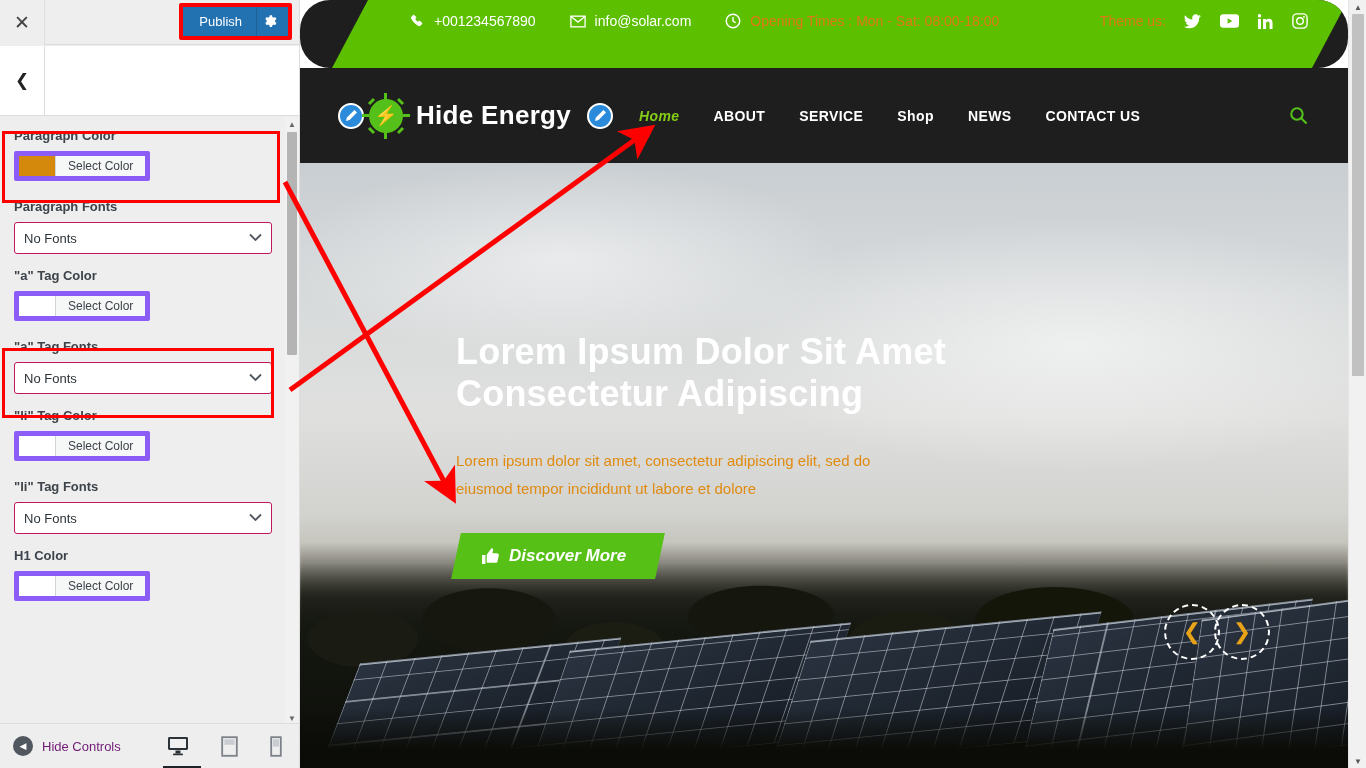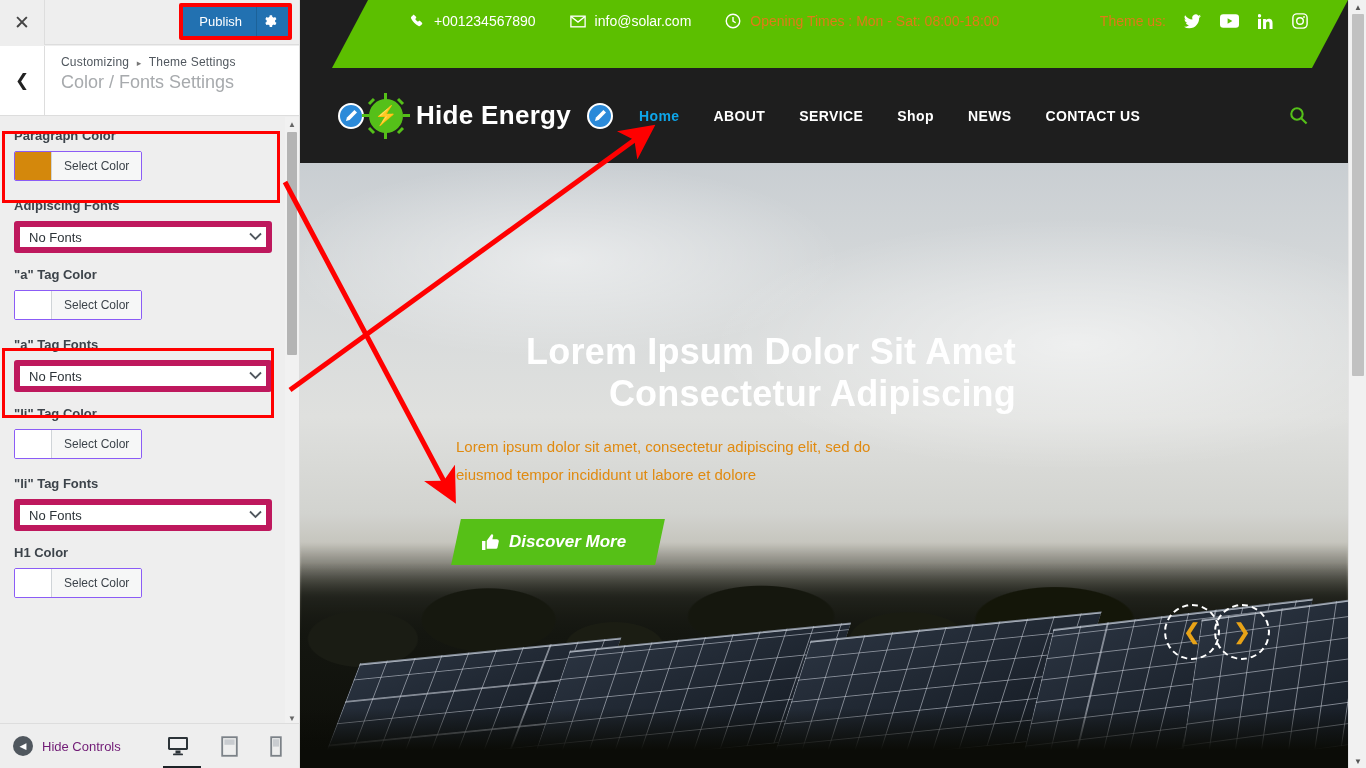--- a/index.html
+++ b/index.html
@@ -94,36 +94,36 @@
     position: absolute; left: 2px; top: 15px;
     width: 10px; height: 223px;
     background: #b4b4b4; border-radius: 1px;
   }
 
   .ctl { padding: 0 14px; margin-top: 14px; position: relative; }
   .ctl:first-child { margin-top: 11px; }
   .ctl-label { font-size: 13px; color: #3c434a; font-weight: 600; margin-bottom: 8px; }
   .picker {
     display: inline-flex; align-items: stretch;
-    border: 1px solid #8b5cf6; background: #f6f7f7;
+    border: 5px solid #8b5cf6; background: #f6f7f7;
     height: 30px; border-radius: 2px; overflow: hidden;
     cursor: pointer;
   }
   .picker .swatch { width: 36px; height: 28px; }
   .picker .pick-lbl {
     display: flex; align-items: center;
     padding: 0 12px; font-size: 12px; color: #3c434a;
     border-left: 1px solid #cfd4d8; background: #f6f7f7;
   }
   .sel-wrap { position: relative; }
   select.cz-select {
     -webkit-appearance: none; appearance: none;
     width: 258px; height: 32px;
     padding: 0 28px 0 9px;
-    border: 6px solid #be185d; border-radius: 3px;
+    border: 1px solid #be185d; border-radius: 3px;
     background: #fff; color: #2c3338; font-size: 13px;
     font-family: "Liberation Sans", sans-serif;
     cursor: pointer;
   }
   .sel-wrap .chev {
     position: absolute; right: 10px; top: 9px;
     pointer-events: none; color: #555; font-size: 12px;
   }
   input.cz-text {
     width: 258px; height: 32px;
@@ -165,20 +165,21 @@
     width: 1066px; height: 768px;
     background: #fff; overflow: hidden;
   }
   .site { position: absolute; left: 0; top: 0; width: 1048px; height: 768px; overflow: hidden; }
 
   
   .topbar {
     position: relative; height: 68px;
     background: #1e1e1e;
     overflow: hidden;
+    border-radius: 30px;
   }
   .topbar-green {
     position: absolute; left: 0; top: 0; width: 100%; height: 68px;
     background: #5cbf00;
     clip-path: polygon(68px 0, 100% 0, 100% 0, calc(100% - 36px) 100%, 32px 100%, 0 68px, 0 0);
     -webkit-clip-path: polygon(68px 0, 100% 0, calc(100% - 36px) 100%, 32px 100%);
   }
   .topbar-inner {
     position: absolute; left: 0; top: 0; width: 100%; height: 68px;
     display: flex; align-items: flex-start;
@@ -214,21 +215,21 @@
   .sun .core {
     width: 34px; height: 34px; border-radius: 50%;
     background: #55c019;
     display: flex; align-items: center; justify-content: center;
     color: #fff; font-size: 19px;
   }
   .sun .ray { position: absolute; background: #55c019; }
   .brand { color: #fff; font-size: 26px; font-weight: bold; letter-spacing: .3px; white-space: nowrap; }
   .menu { display: flex; align-items: center; gap: 34px; margin-left: 26px; }
   .menu a { color: #fff; font-size: 14px; font-weight: bold; text-decoration: none; letter-spacing: .4px; white-space: nowrap; }
-  .menu a.active { color: #0ea5e9; }
+  .menu a.active { color: #84cc16; font-style: italic; }
   .nav-search { margin-left: auto; color: #55c019; cursor: pointer; display: flex; }
 
   
   .hero { position: relative; height: 605px; overflow: hidden; background: #b9c4cc; }
   .hero-sky {
     position: absolute; inset: 0;
     background:
       radial-gradient(ellipse 520px 180px at 74% 30%, rgba(255,255,255,.55), rgba(255,255,255,0) 70%),
       radial-gradient(ellipse 400px 140px at 25% 16%, rgba(255,255,255,.5), rgba(255,255,255,0) 70%),
       linear-gradient(180deg, #c9ced2 0%, #d7dadb 22%, #dfe0de 42%, #d2d3cf 58%, #b9b6ab 68%, #8e8a78 76%, #3d3a2c 84%, #23211a 92%, #15140f 100%);
@@ -261,25 +262,25 @@
     border-top: 2px solid rgba(200,208,220,.6);
   }
   .ground {
     position: absolute; left: 0; right: 0; bottom: 0; height: 60px;
     background: linear-gradient(180deg, rgba(12,13,9,0), #0b0c07 70%);
   }
 
   .hero-content { position: absolute; left: 156px; top: 168px; width: 560px; z-index: 5; }
   .hero-h1 {
     color: #ffffff; font-size: 36px; line-height: 42px;
-    font-weight: bold; letter-spacing: .2px; text-align: right;
+    font-weight: bold; letter-spacing: .2px;
   }
   .hero-p {
     color: #e08a10; font-size: 15px; line-height: 28px;
-    margin-top: 18px; max-width: 440px;
+    margin-top: 32px; max-width: 440px;
   }
   .discover {
     margin-top: 30px; display: inline-flex; align-items: center; gap: 10px;
     background: #56c017; color: #fff;
     font-size: 17px; font-weight: bold; font-style: italic;
     padding: 13px 34px 13px 26px;
     transform: skewX(-12deg);
     border: none; cursor: pointer;
     font-family: "Liberation Sans", sans-serif;
   }
@@ -323,42 +324,34 @@
           <svg width="15" height="15" viewBox="0 0 20 20" fill="#fff" aria-hidden="true">
             <path d="M10 6.5a3.5 3.5 0 100 7 3.5 3.5 0 000-7zm0 5.6a2.1 2.1 0 110-4.2 2.1 2.1 0 010 4.2z"></path>
             <path d="M17.4 11.4l-1.3-.8c.1-.4.1-.8.1-1.2s0-.8-.1-1.2l1.3-.8c.4-.2.5-.6.3-1l-1.1-1.9c-.2-.4-.6-.5-1-.3l-1.3.7c-.6-.5-1.3-.9-2-1.2V2.2c0-.4-.3-.7-.7-.7H9.4c-.4 0-.7.3-.7.7v1.5c-.7.3-1.4.7-2 1.2l-1.3-.7c-.4-.2-.8-.1-1 .3L3.3 6.4c-.2.4-.1.8.3 1l1.3.8c-.1.4-.1.8-.1 1.2s0 .8.1 1.2l-1.3.8c-.4.2-.5.6-.3 1l1.1 1.9c.2.4.6.5 1 .3l1.3-.7c.6.5 1.3.9 2 1.2v1.5c0 .4.3.7.7.7h2.2c.4 0 .7-.3.7-.7v-1.5c.7-.3 1.4-.7 2-1.2l1.3.7c.4.2.8.1 1-.3l1.1-1.9c.2-.4.1-.8-.3-1z"></path>
           </svg>
         </div>
       </div>
     </div>
 
     <div class="cz-titlebar">
       <div class="cz-back">❮</div>
-      <div class="cz-titles">
-        <div class="cz-crumb">
-          <span>Customizing</span>
-          <span class="sep">▸</span>
-          <span>Theme Settings</span>
-        </div>
-        <div class="cz-panel-title">Color / Fonts Settings</div>
-      </div>
     </div>
 
     <div class="cz-body">
 
       <div class="ctl">
         <div class="ctl-label">Paragraph Color</div>
         <div class="picker">
           <span class="swatch" id="sw0" style="background: rgb(212, 136, 12);"></span>
           <span class="pick-lbl">Select Color</span>
         </div>
       </div>
 
       <div class="ctl">
-        <div class="ctl-label">Adipiscing Fonts</div>
+        <div class="ctl-label">Paragraph Fonts</div>
         <div class="sel-wrap">
           <select class="cz-select">
             <option>No Fonts</option>
           </select>
           <span class="chev">
             <svg width="13" height="9" viewBox="0 0 13 9" fill="none" stroke="#50575e" stroke-width="1.8">
                 <path d="M1 1.5L6.5 7 12 1.5"></path>
               </svg>
           </span>
         </div>

